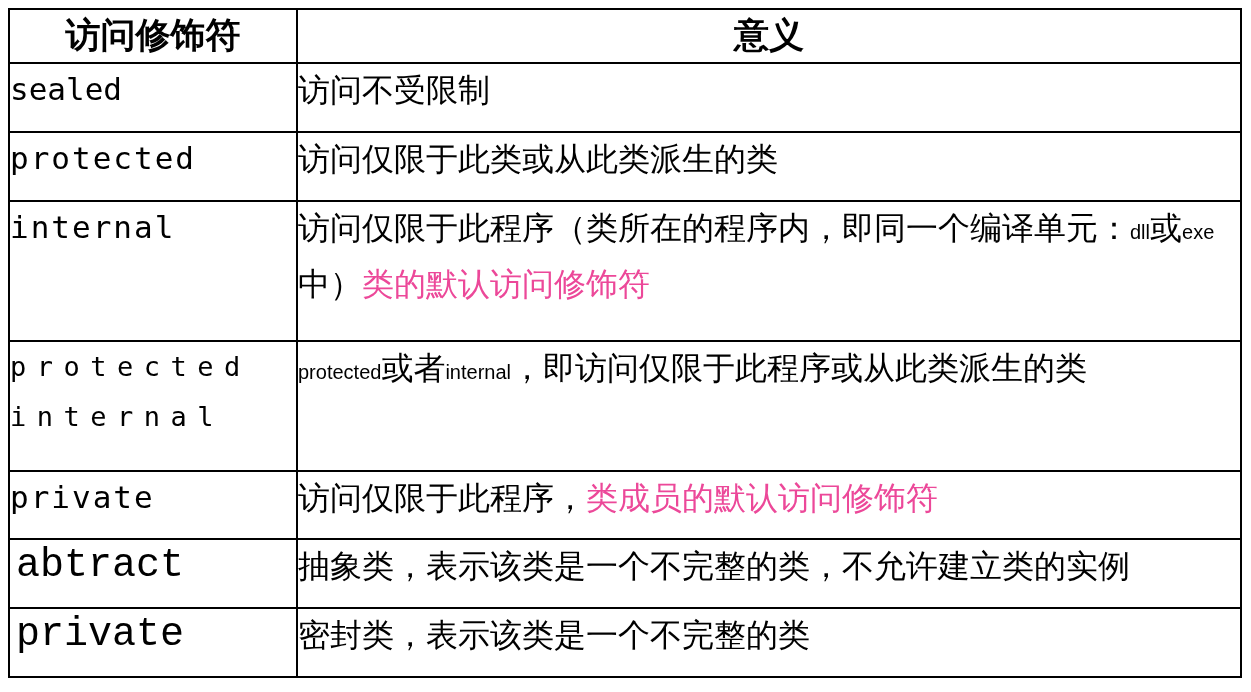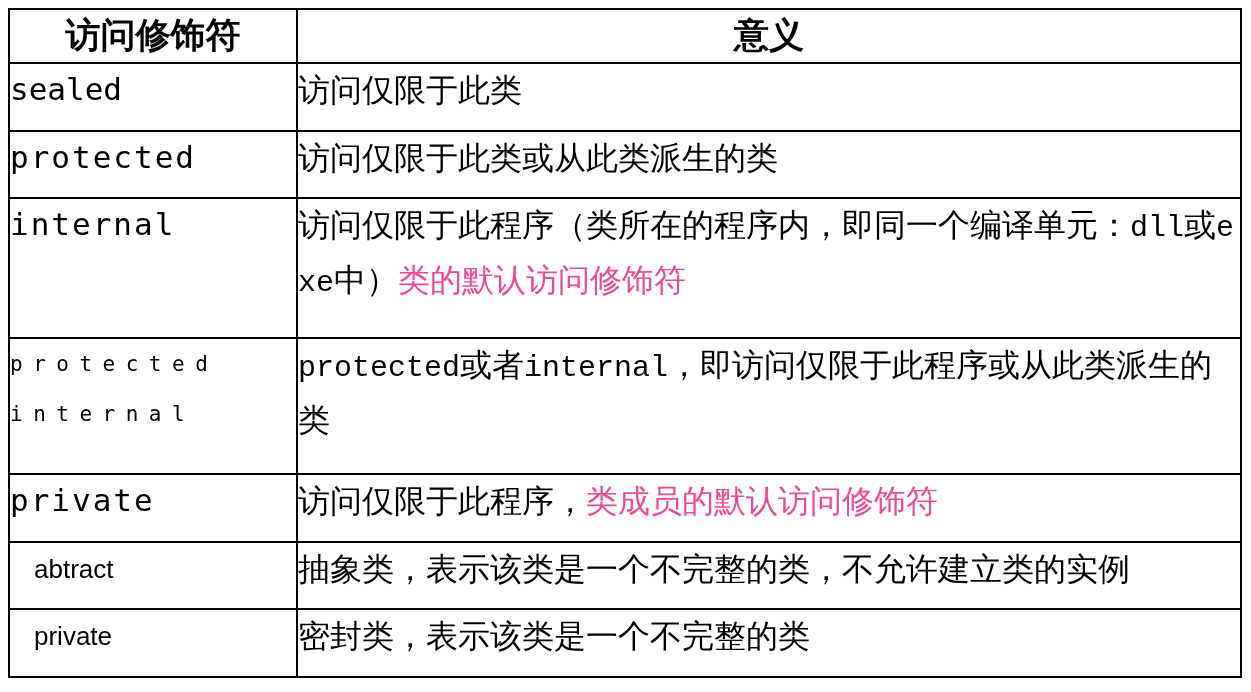--- a/index.html
+++ b/index.html
@@ -61,41 +61,41 @@
     line-height: 50px;
     padding: 0px 6px 0 8px;
     white-space: pre-wrap;
     letter-spacing: 0px;
   }
   td.modifier-cell.spaced {
     letter-spacing: 2.0px;
   }
   td.modifier-cell.wide {
     letter-spacing: 10.5px;
-    font-size: 21px;
+    font-size: 27px;
   }
   td.modifier-cell.serif {
-    font-family: Liberation Sans, sans-serif;
-    font-size: 26px;
+    font-family: Liberation Mono, monospace;
+    font-size: 40px;
     letter-spacing: 0px;
-    padding-left: 24px;
+    padding-left: 6px;
     line-height: 52px;
   }
 
   
   td.meaning-cell {
     font-family: "DejaVu Serif", "Liberation Serif", serif;
     font-size: 32px;
     line-height: 52px;
     padding: 0 6px 0 14px;
     word-break: break-all;
   }
   td.meaning-cell .mono-inline {
-    font-family: Liberation Mono, monospace;
-    font-size: 30px;
+    font-family: Liberation Sans, sans-serif;
+    font-size: 20px;
   }
   td.meaning-cell .red {
     color: #ec4899;
   }
 </style>
 </head>
 <body>
 
 <div id="table-wrap">
   <table class="modifier-table">
@@ -106,21 +106,21 @@
     <thead>
       <tr>
         <th class="header-cell">访问修饰符</th>
         <th class="header-cell">意义</th>
       </tr>
     </thead>
     <tbody>
 
       <tr>
         <td class="modifier-cell">sealed</td>
-        <td class="meaning-cell"><span>访问仅限于此类</span></td>
+        <td class="meaning-cell"><span>访问不受限制</span></td>
       </tr>
 
       <tr>
         <td class="modifier-cell spaced">protected</td>
         <td class="meaning-cell"><span>访问仅限于此类或从此类派生的类</span></td>
       </tr>
 
       <tr>
         <td class="modifier-cell spaced">internal</td>
         <td class="meaning-cell"><span>访问仅限于此程序（类所在的程序内，即同一个编译单元：</span><span class="mono-inline">dll</span><span>或</span><span class="mono-inline">exe</span><span>中）</span><span class="red">类的默认访问修饰符</span></td>

